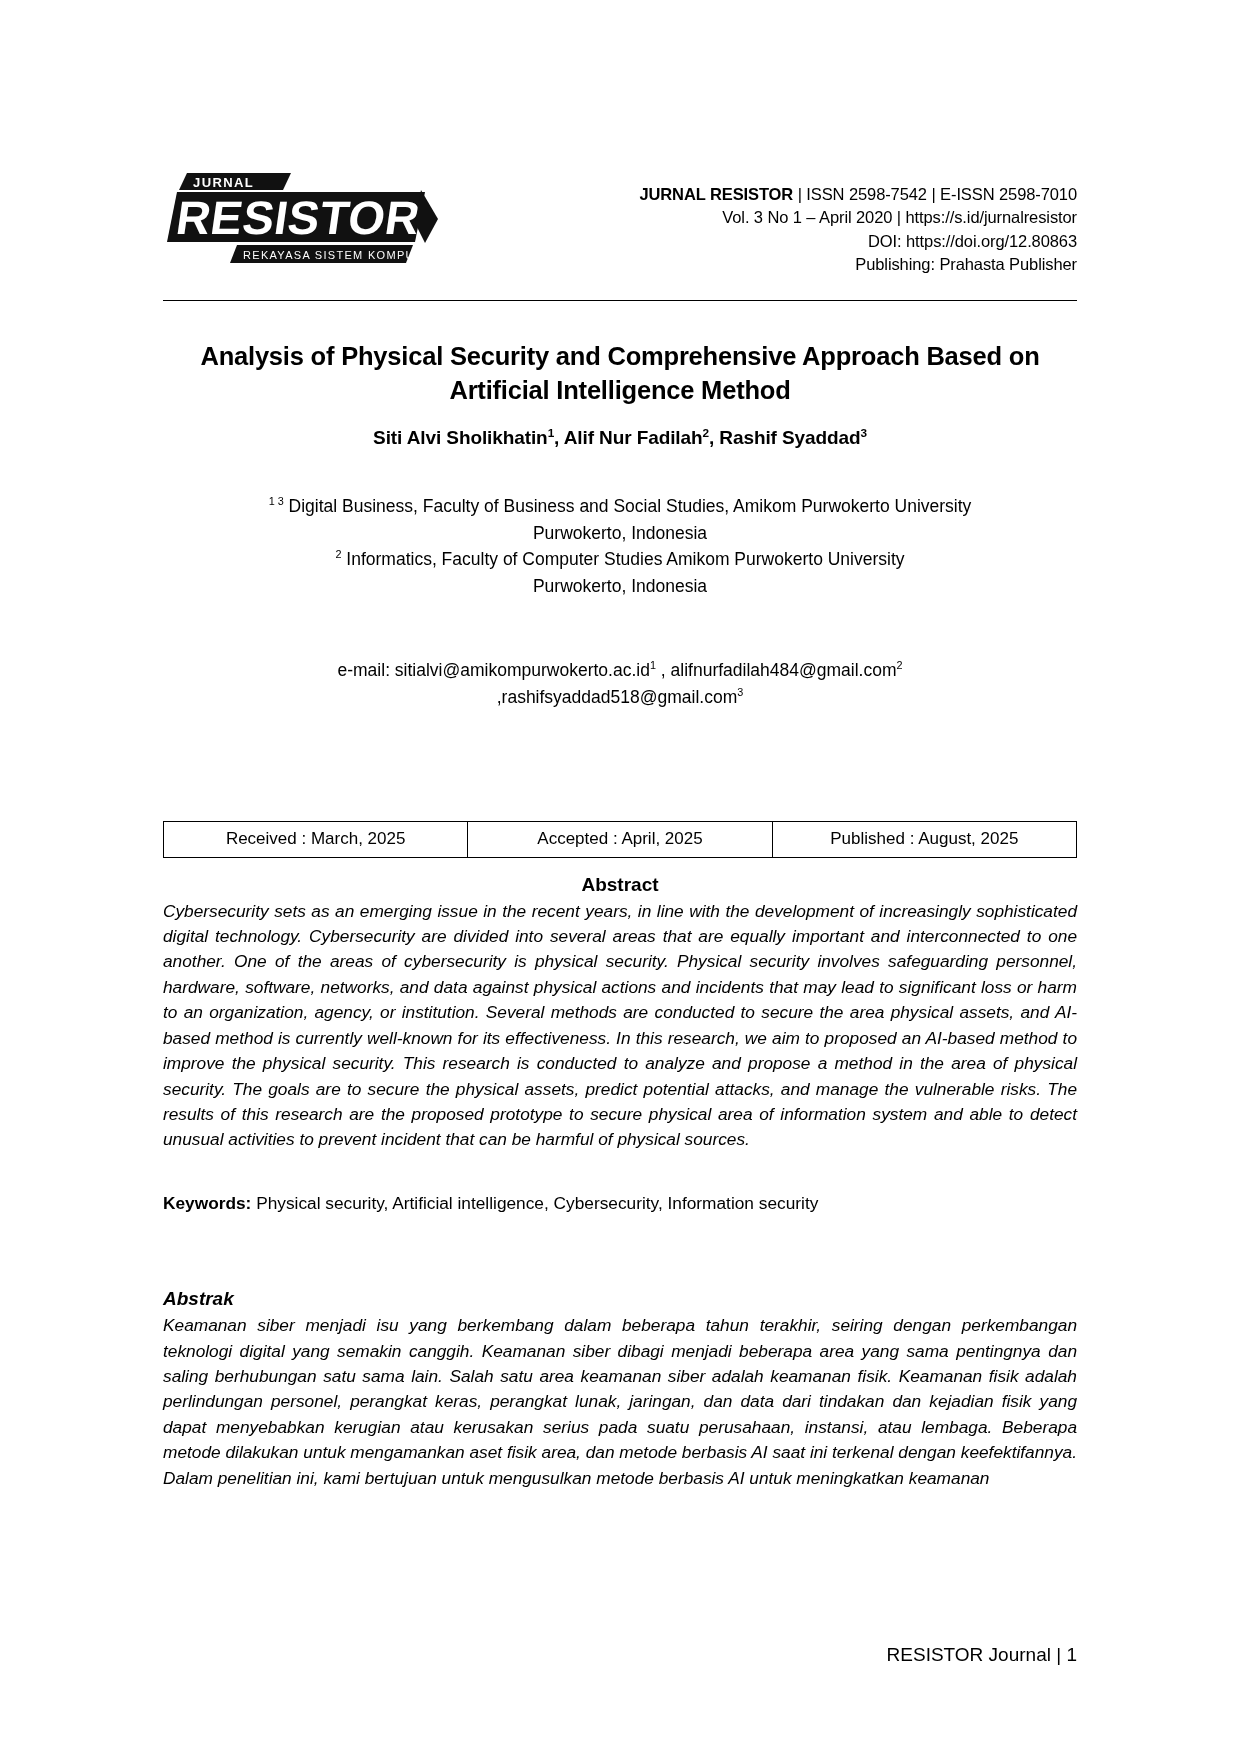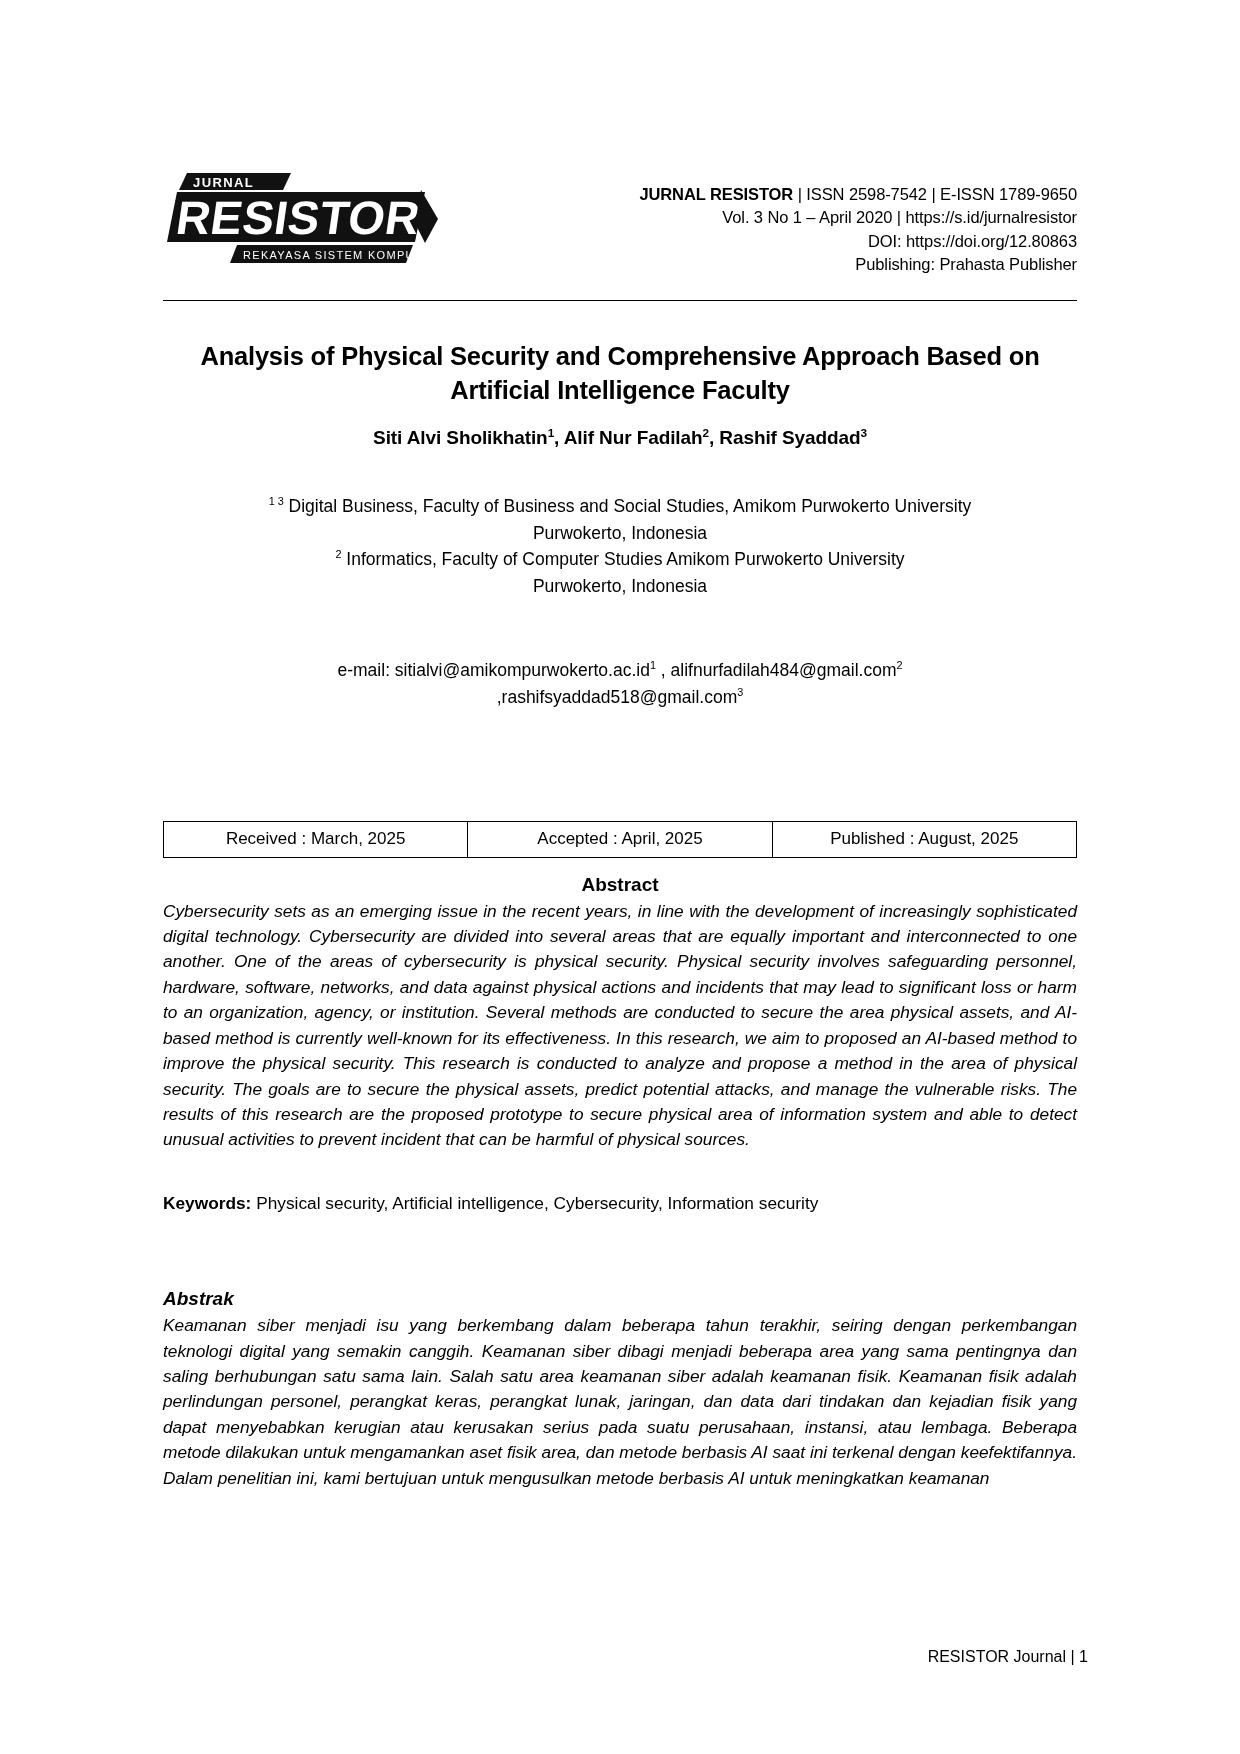--- a/index.html
+++ b/index.html
@@ -144,24 +144,24 @@
     font-size: 19px;
     font-weight: bold;
     font-style: italic;
     margin-top: 72px;
   }
 
   
   .footer {
     position: absolute;
     left: 163px;
-    right: 152px;
+    right: 163px;
     bottom: 88px;
     text-align: right;
-    font-size: 16px;
+    font-size: 19px;
   }
 </style>
 </head>
 <body>
 
 <div class="page">
 
   <div class="masthead">
 
     <div class="logo-wrap">
@@ -176,31 +176,31 @@
 
           <polygon points="258,17 275,46 262,70 252,50" fill="#111111"></polygon>
 
           <polygon points="74,72 250,72 243,90 67,90" fill="#111111"></polygon>
           <text x="80" y="86" font-family="Liberation Sans, sans-serif" font-size="11" fill="#ffffff" letter-spacing="1.3">REKAYASA SISTEM KOMPUTER</text>
         </svg>
       </div>
     </div>
 
     <div class="journal-meta">
-      <span class="line"><span class="bold">JURNAL RESISTOR</span><span> | ISSN 2598-7542 | E-ISSN 1789-9650</span></span>
+      <span class="line"><span class="bold">JURNAL RESISTOR</span><span> | ISSN 2598-7542 | E-ISSN 2598-7010</span></span>
       <span class="line">Vol. 3 No 1 – April 2020 | https://s.id/jurnalresistor</span>
       <span class="line">DOI: https://doi.org/12.80863</span>
       <span class="line">Publishing: Prahasta Publisher</span>
     </div>
   </div>
 
   <div class="rule"></div>
 
   <div class="title-block">
-    <h1 class="paper-title">Analysis of Physical Security and Comprehensive Approach Based on Artificial Intelligence Faculty</h1>
+    <h1 class="paper-title">Analysis of Physical Security and Comprehensive Approach Based on Artificial Intelligence Method</h1>
 
     <div class="authors">Siti Alvi Sholikhatin<sup>1</sup>, Alif Nur Fadilah<sup>2</sup>, Rashif Syaddad<sup>3</sup></div>
 
     <div class="affils">
       <span class="l"><sup>1 3</sup> Digital Business, Faculty of Business and Social Studies, Amikom Purwokerto University</span>
       <span class="l">Purwokerto, Indonesia</span>
       <span class="l"><sup>2</sup> Informatics, Faculty of Computer Studies Amikom Purwokerto University</span>
       <span class="l">Purwokerto, Indonesia</span>
     </div>
 

